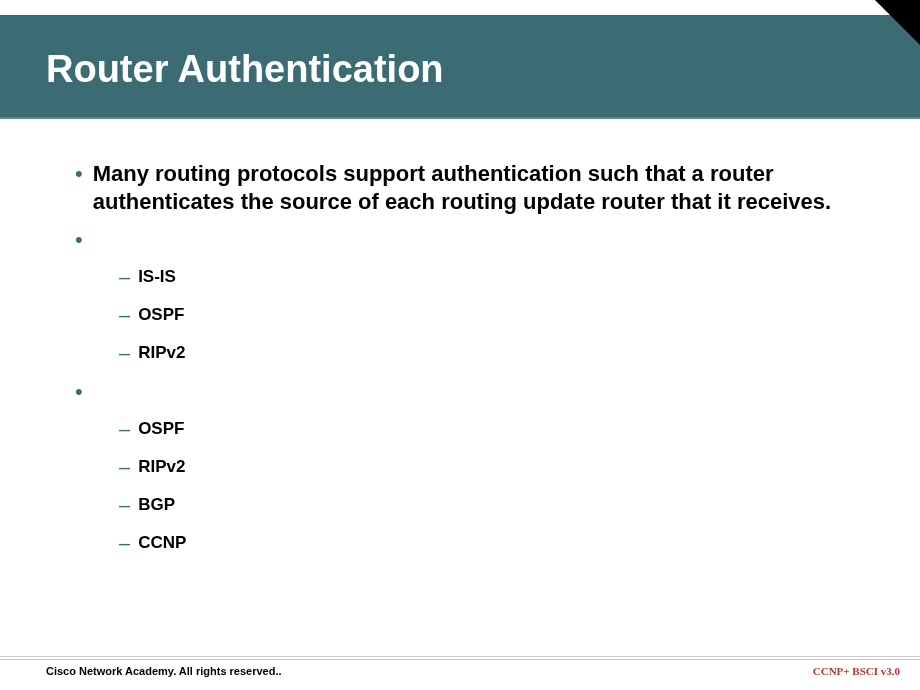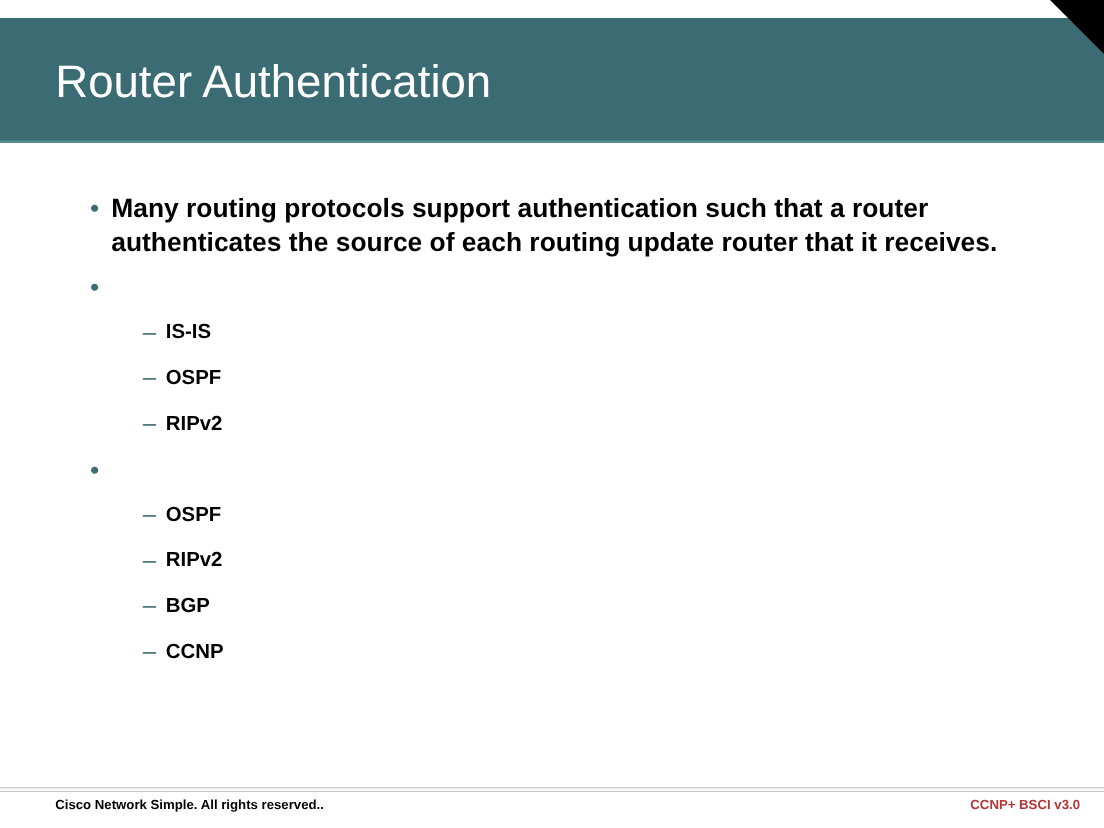--- a/index.html
+++ b/index.html
@@ -19,21 +19,21 @@
       height: 104px;
       background: #3b6c73;
       border-bottom: 2px solid #5a8a90;
     }
     .title {
       position: absolute;
       top: 48px;
       left: 46px;
       color: #ffffff;
       font-size: 38px;
-      font-weight: normal;
+      font-weight: bold;
     }
     .corner-triangle {
       position: absolute;
       top: 0;
       right: 0;
       width: 0;
       height: 0;
       border-left: 45px solid transparent;
       border-top: 45px solid #000000;
     }
@@ -114,20 +114,21 @@
       font-weight: bold;
       color: #000000;
     }
     .footer-right {
       position: absolute;
       right: 20px;
       top: 9px;
       font-size: 11px;
       font-weight: bold;
       color: #b33636;
+      font-family: Liberation Serif, serif;
     }
   </style>
 </head>
 <body>
 
 <div class="header-band"></div>
 <div class="title">Router Authentication</div>
 <div class="corner-triangle"></div>
 
 <div class="content">
@@ -175,15 +176,15 @@
       <span class="sub-dash">–</span>
       <span class="sub-text">CCNP</span>
     </div>
   </div>
 
 </div>
 
 <div class="footer">
   <div class="footer-hr1"></div>
   <div class="footer-hr2"></div>
-  <div class="footer-left">Cisco Network Simple. All rights reserved..</div>
+  <div class="footer-left">Cisco Network Academy. All rights reserved..</div>
   <div class="footer-right">CCNP+ BSCI v3.0</div>
 </div>
 
 </body></html>

